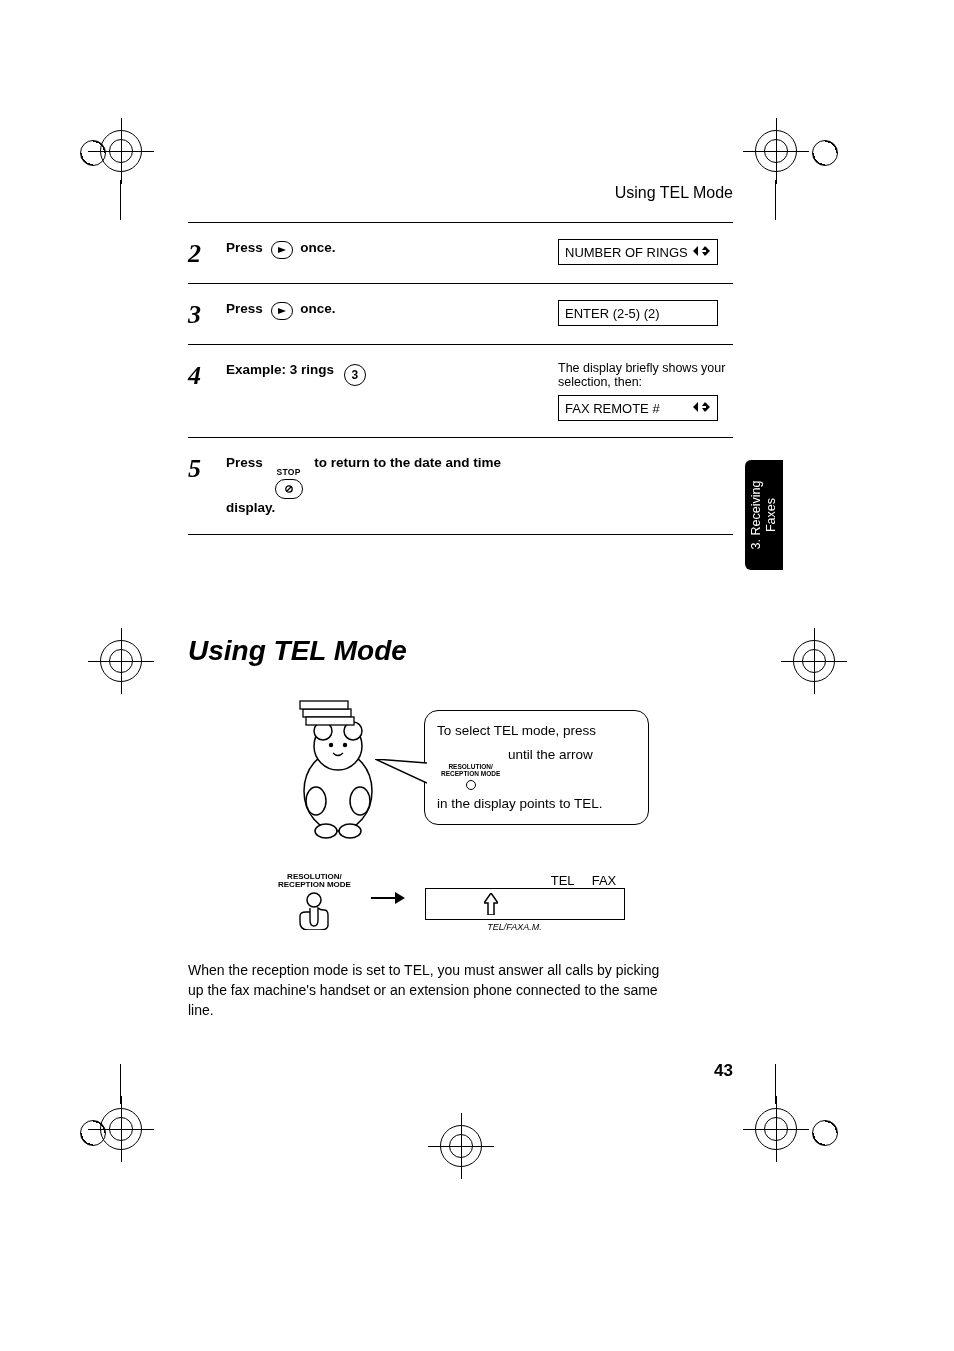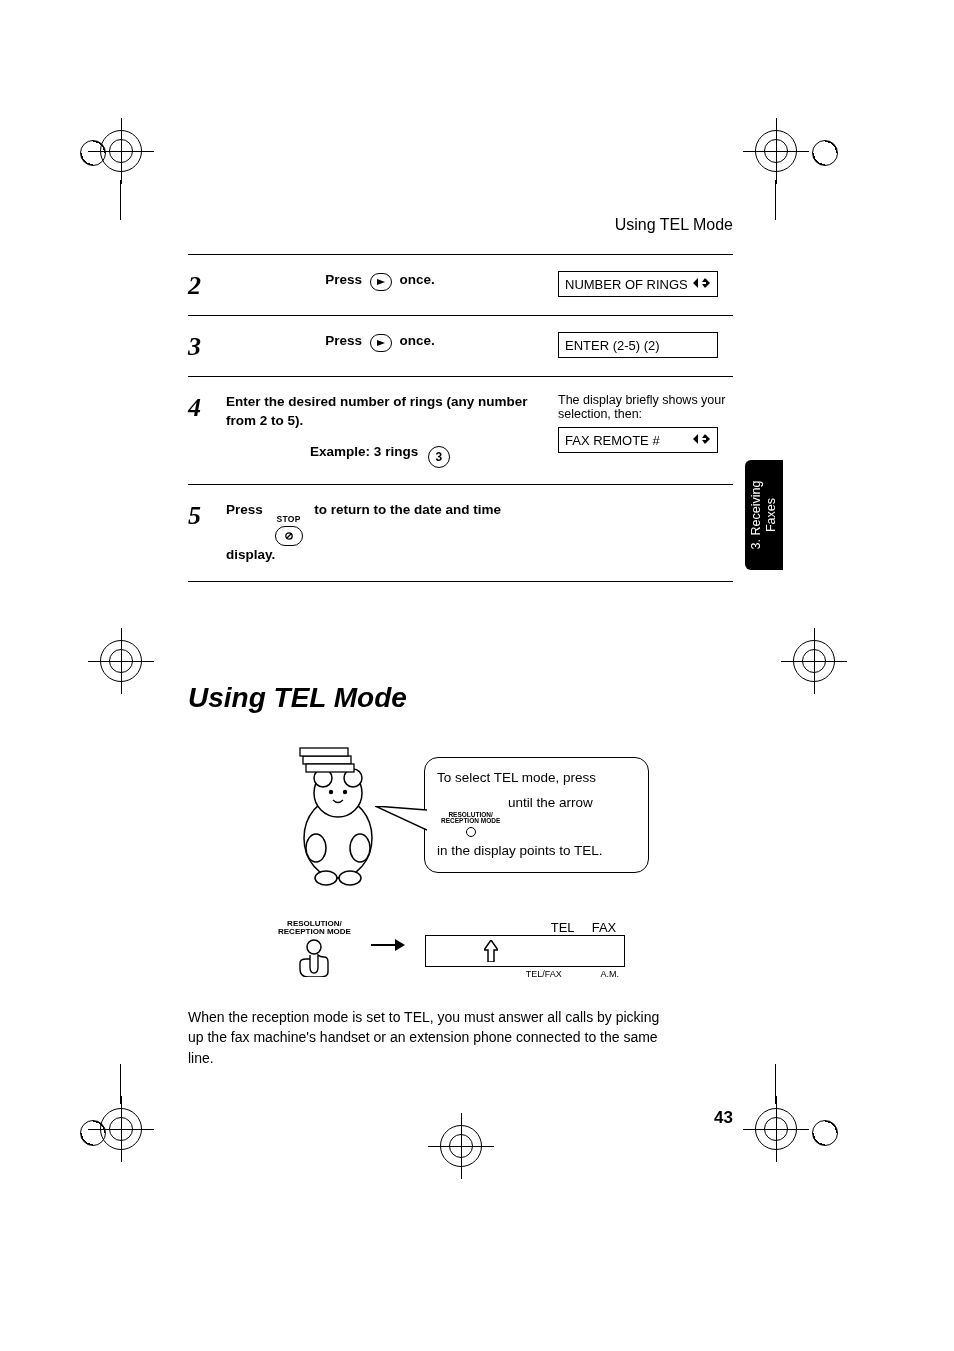--- a/index.html
+++ b/index.html
@@ -23,21 +23,21 @@
     position: relative; width: 42px; height: 42px;
   }
   .reg-mark .outer { width:42px;height:42px;border:1px solid #000;border-radius:50%;position:absolute;left:0;top:0; }
   .reg-mark .inner { width:24px;height:24px;border:1px solid #000;border-radius:50%;position:absolute;left:9px;top:9px; }
   .reg-mark .hline { position:absolute; top:20.5px; left:-12px; width:66px; height:1px; background:#000; }
   .reg-mark .vline { position:absolute; left:20.5px; top:-12px; height:66px; width:1px; background:#000; }
   .reg-bar { position:absolute; background:#000; }
 
   .page-area {
     position: absolute;
-    left: 188px; top: 216px;
+    left: 188px; top: 184px;
     width: 545px;
   }
   .running-head {
     text-align: right;
     font-size: 16px;
     margin-bottom: 20px;
   }
   .steps-box {
     border-top: 1.5px solid #000;
     border-bottom: 1.5px solid #000;
@@ -61,21 +61,20 @@
   }
   .step-body {
     flex: 1 1 auto;
     font-size: 13.5px;
     font-weight: bold;
     line-height: 1.4;
     display: flex;
     flex-direction: column;
     gap: 12px;
     padding-right: 10px;
-    align-items: center;
   }
   .step-right {
     flex: 0 0 175px;
     font-size: 12.5px;
   }
   .lcd {
     border: 1.5px solid #000;
     padding: 3px 6px;
     font-size: 13px;
     width: 160px;
@@ -157,21 +156,21 @@
   }
   .press-hand { display:flex; flex-direction:column; align-items:center;}
   .press-hand .res-label { font-size:8px; }
   .arrow { font-size:22px; margin-top:14px; }
   .lcd-big {
     border:1.5px solid #000;
     width: 200px; height: 32px;
     position: relative;
   }
   .lcd-labels-top { display:flex; justify-content:space-around; font-size:13px; width:200px; }
-  .lcd-labels-bot { display:flex; justify-content:space-between; font-size:9px; width:200px; padding: 0 6px; margin-top:2px;}
+  .lcd-labels-bot { display:flex; justify-content:flex-start; font-size:9px; width:200px; padding: 0 6px; margin-top:2px;font-style:italic;}
   .lcd-arrow-up { position:absolute; left:58px; top:4px; font-size:14px; font-weight:bold; }
 
   .body-text {
     font-size: 14px;
     line-height: 1.45;
     margin-top: 28px;
     width: 490px;
   }
   .page-num {
     position:absolute;
@@ -312,21 +311,20 @@
       <div class="step-right">
         <div class="lcd">
           <span>ENTER (2-5) (2)</span>
         </div>
       </div>
     </div>
 
     <div class="step-row step-sep">
       <div class="step-num">4</div>
       <div class="step-body">
-        <div>Enter the desired number of rings (any number from 2 to 5).</div>
         <div>
           <span>Example: 3 rings</span>
           <span class="circle-key">3</span>
         </div>
       </div>
       <div class="step-right">
         <div class="note-text">The display briefly shows your selection, then:</div>
         <div class="lcd">
           <span>FAX REMOTE #</span>
           <span class="nav-icon">

